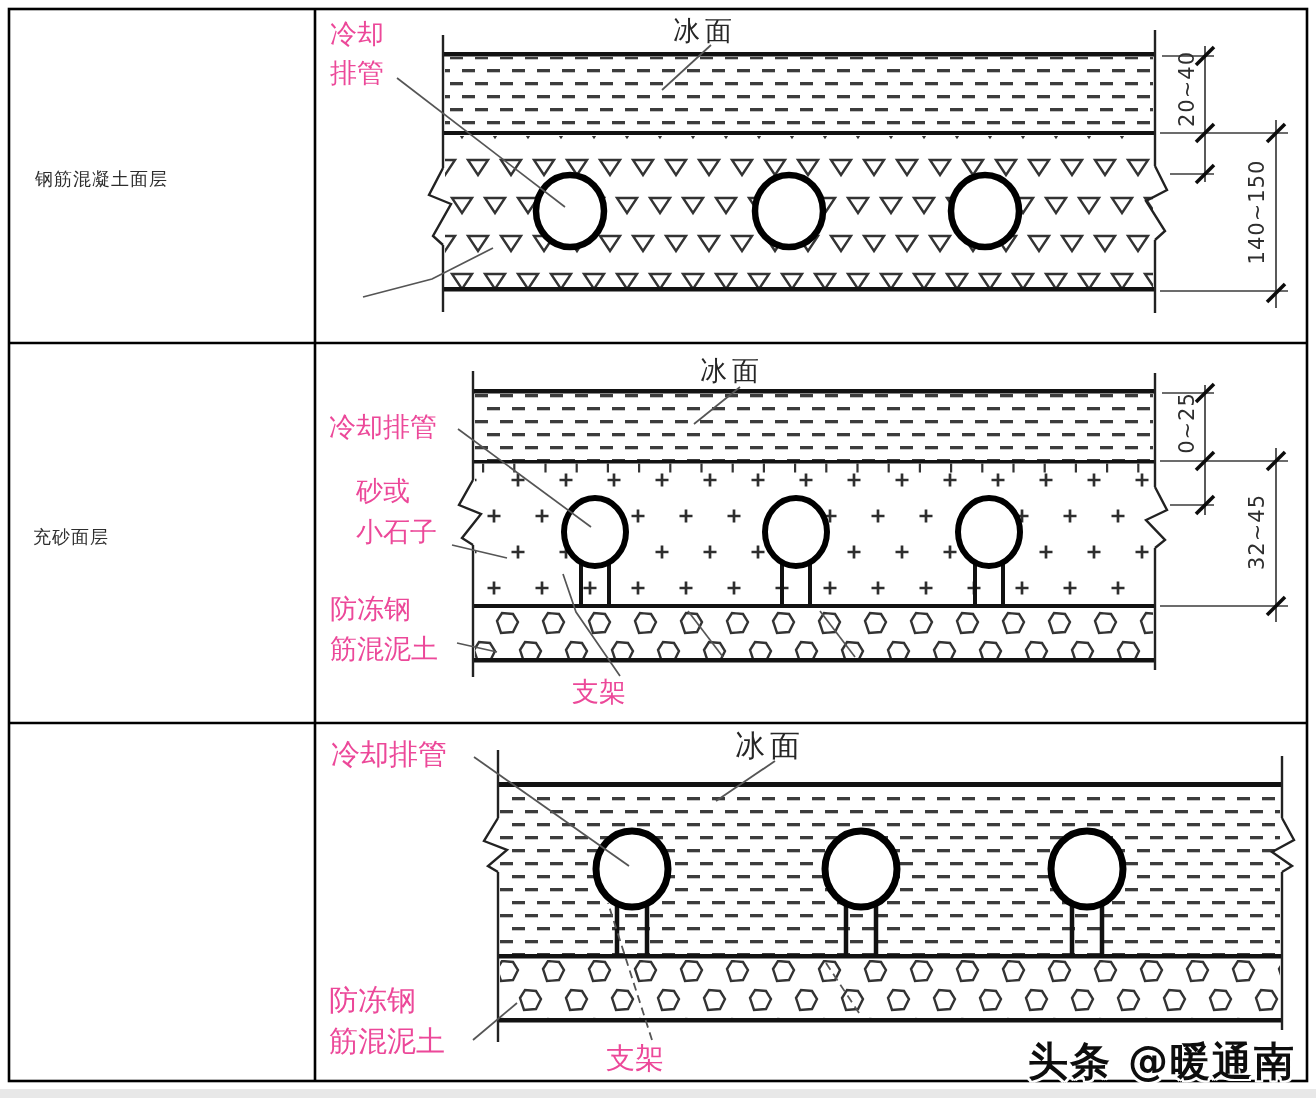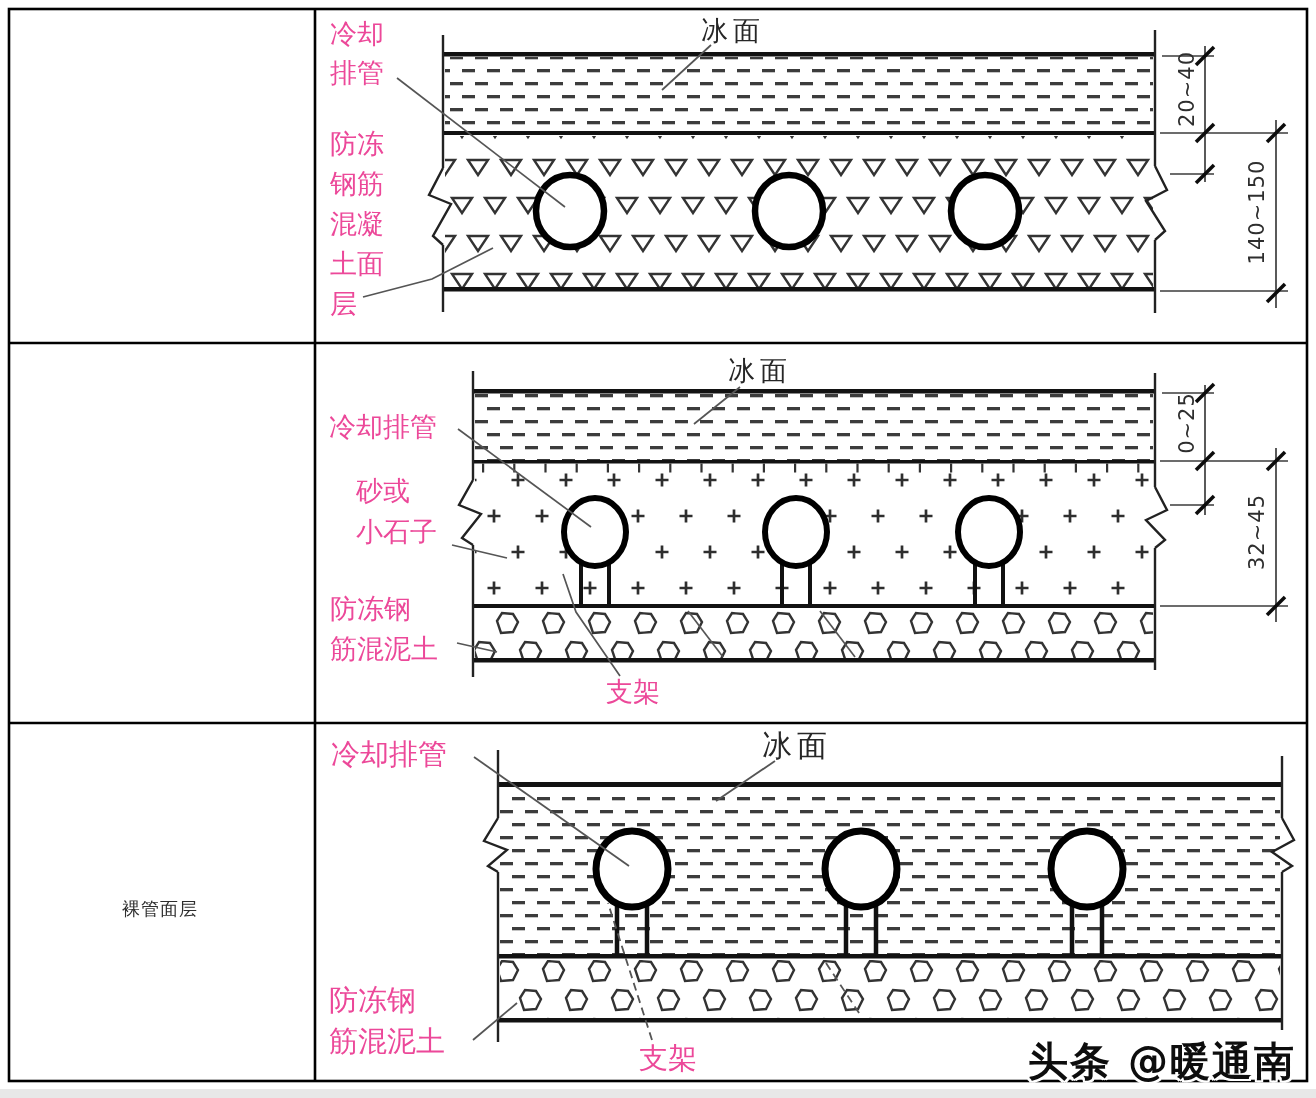--- a/index.html
+++ b/index.html
@@ -2,21 +2,21 @@
 <html><head>
 <meta charset="utf-8">
 <style>
   html,body{margin:0;padding:0;background:#ffffff;}
   .canvas{
     position:relative;width:1316px;height:1098px;background:#ffffff;
     font-family:"DejaVu Sans",sans-serif;color:#1c1c1c;overflow:hidden;
   }
   .art{position:absolute;left:0;top:0;}
   .txt{position:absolute;white-space:nowrap;color:#2b2b2b;}
-  .center{text-align:center;}
+  .center{}
   .rowlabel{font-size:18px;letter-spacing:1px;color:#2e2e2e;}
   .callout{font-size:27px;line-height:39px;color:#ec4899;}
   .callout span{display:block;}
   .big{font-size:29px;line-height:41px;}
   .icetag{font-size:27px;letter-spacing:5px;font-weight:500;color:#262626;}
   .dimtxt{
     position:absolute;width:120px;text-align:center;font-size:21px;color:#2e2e2e;
     transform:rotate(-90deg);transform-origin:center center;letter-spacing:1px;
   }
   .watermark{
@@ -200,32 +200,26 @@
       <g stroke="#555" stroke-width="1.8" fill="none">
         <path d="M474 757 L629 866"></path>
         <path d="M775 761 L716 801"></path>
         <path d="M473 1040 L517 1003"></path>
         <path d="M652 1040 L608 903" stroke-dasharray="8 5"></path>
         <path d="M826 963 L861 1016" stroke-dasharray="8 5"></path>
       </g>
     </g>
   </svg>
 
-  <div class="txt rowlabel center" style="left:35px;top:897px;width:250px;">裸管面层</div>
+  <div class="txt rowlabel center" style="left:35px;top:167px;width:250px;">钢筋混凝土面层</div>
+  <div class="txt rowlabel center" style="left:33px;top:525px;width:250px;">充砂面层</div>
 
   <div class="txt callout" style="left:330px;top:14px;">
     <span>冷却</span>
     <span>排管</span>
-  </div>
-  <div class="txt callout" style="left:330px;top:124px;line-height:40px;">
-    <span>防冻</span>
-    <span>钢筋</span>
-    <span>混凝</span>
-    <span>土面</span>
-    <span>层</span>
   </div>
   <div class="txt icetag center" style="left:673px;top:13px;width:120px;">冰面</div>
   <div class="dimtxt" style="left:1127px;top:77px;">20~40</div>
   <div class="dimtxt" style="left:1197px;top:200px;">140~150</div>
 
   <div class="txt callout" style="left:329px;top:407px;">冷却排管</div>
   <div class="txt callout" style="left:356px;top:470px;line-height:41px;">
     <span>砂或</span>
     <span>小石子</span>
   </div>

